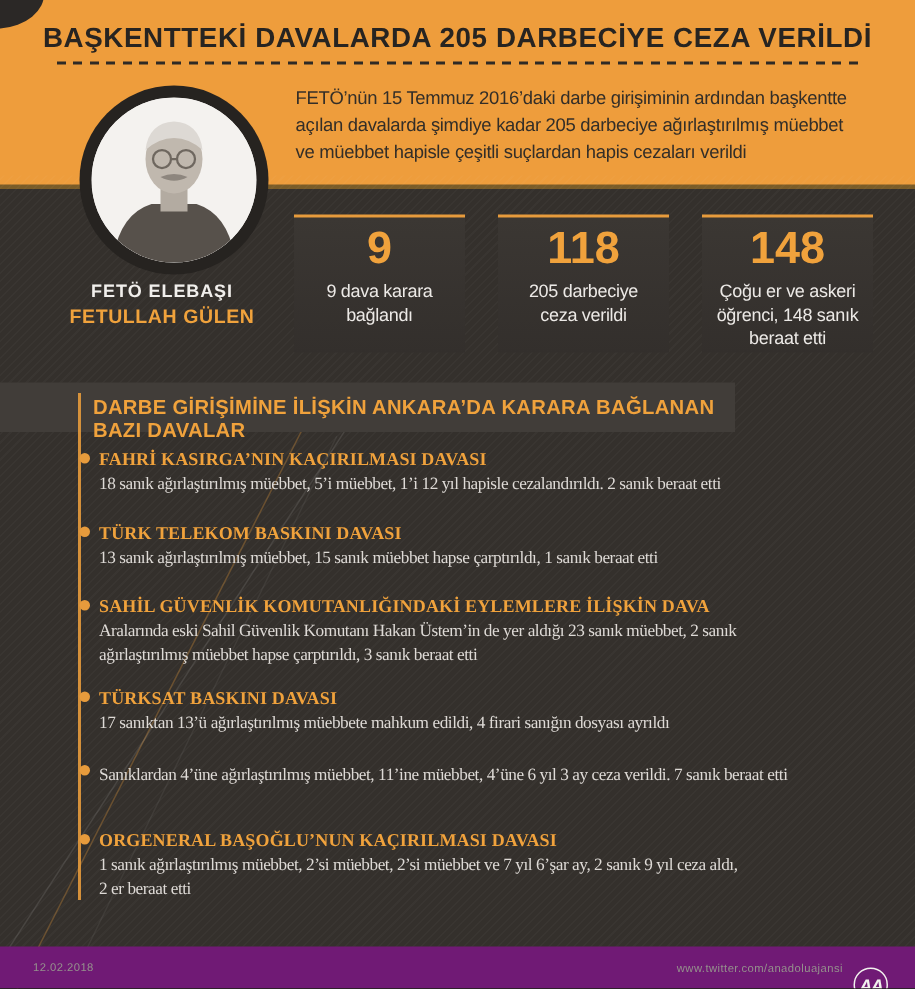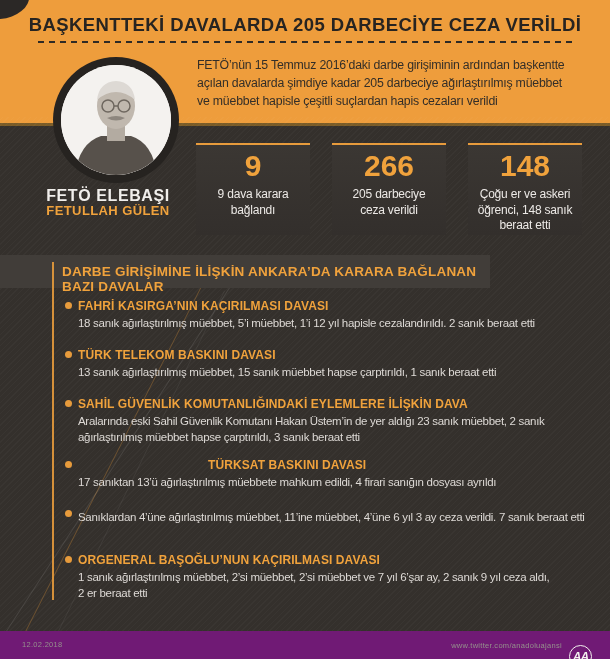--- a/index.html
+++ b/index.html
@@ -44,21 +44,21 @@
   .photo-ring{
     position:absolute;left:53px;top:57px;width:126px;height:126px;border-radius:50%;
     background:#262320;
   }
   .photo{
     position:absolute;left:8px;top:8px;width:110px;height:110px;border-radius:50%;
     overflow:hidden;background:#f4f2ef;
   }
   .suspect-role{
     position:absolute;left:28px;top:187px;width:160px;text-align:center;
-    font-size:16px;font-weight:700;color:#f1efec;letter-spacing:.6px;
+    font-size:12px;font-weight:700;color:#f1efec;letter-spacing:.6px;
   }
   .suspect-name{
     position:absolute;left:28px;top:203px;width:160px;text-align:center;
     font-size:13px;font-weight:800;color:#F0A23C;letter-spacing:.4px;
   }
   
   .stat-card{
     position:absolute;top:143px;width:114px;height:92px;
     border-top:2px solid #E79B3C;
     background:linear-gradient(#3b3733,#332f2c);
@@ -75,23 +75,23 @@
     position:absolute;left:0;top:255px;width:490px;height:33px;
     background:#413d39;
   }
   .section-title{
     position:absolute;left:62px;top:9px;
     font-size:13.5px;font-weight:800;color:#F0A23C;letter-spacing:.2px;
   }
   
   .vline{position:absolute;left:52px;top:262px;width:2px;height:338px;background:#E79B3C;opacity:.9;}
   .cases{position:absolute;left:62px;top:298px;width:528px;}
-  .case{position:absolute;left:16px;}
+  .case{position:absolute;left:4px;font-family:Liberation Serif, serif;}
   .case.i0{top:1px;} .case.i1{top:50px;} .case.i2{top:99px;}
-  .case.i3{top:160px;text-align:center;} .case.i4{top:209px;} .case.i5{top:255px;}
+  .case.i3{top:160px;} .case.i4{top:209px;} .case.i5{top:255px;}
   .case-dot{
     position:absolute;left:-13px;top:3px;width:7px;height:7px;border-radius:50%;
     background:#E79B3C;
   }
   .case-title{
     font-size:12px;font-weight:800;color:#F0A23C;letter-spacing:.1px;line-height:14px;
   }
   .case-detail{
     margin-top:3px;font-size:11.5px;line-height:15.5px;color:#dedad6;
     letter-spacing:-.3px;white-space:pre-line;
@@ -149,21 +149,21 @@
   </div>
   <div class="suspect-role">FETÖ ELEBAŞI</div>
   <div class="suspect-name">FETULLAH GÜLEN</div>
 
   <div class="stat-card c1">
     <div class="stat-value">9</div>
     <div class="stat-label">9 dava karara
 bağlandı</div>
   </div>
   <div class="stat-card c2">
-    <div class="stat-value">266</div>
+    <div class="stat-value">118</div>
     <div class="stat-label">205 darbeciye
 ceza verildi</div>
   </div>
   <div class="stat-card c3">
     <div class="stat-value">148</div>
     <div class="stat-label">Çoğu er ve askeri
 öğrenci, 148 sanık
 beraat etti</div>
   </div>
 

